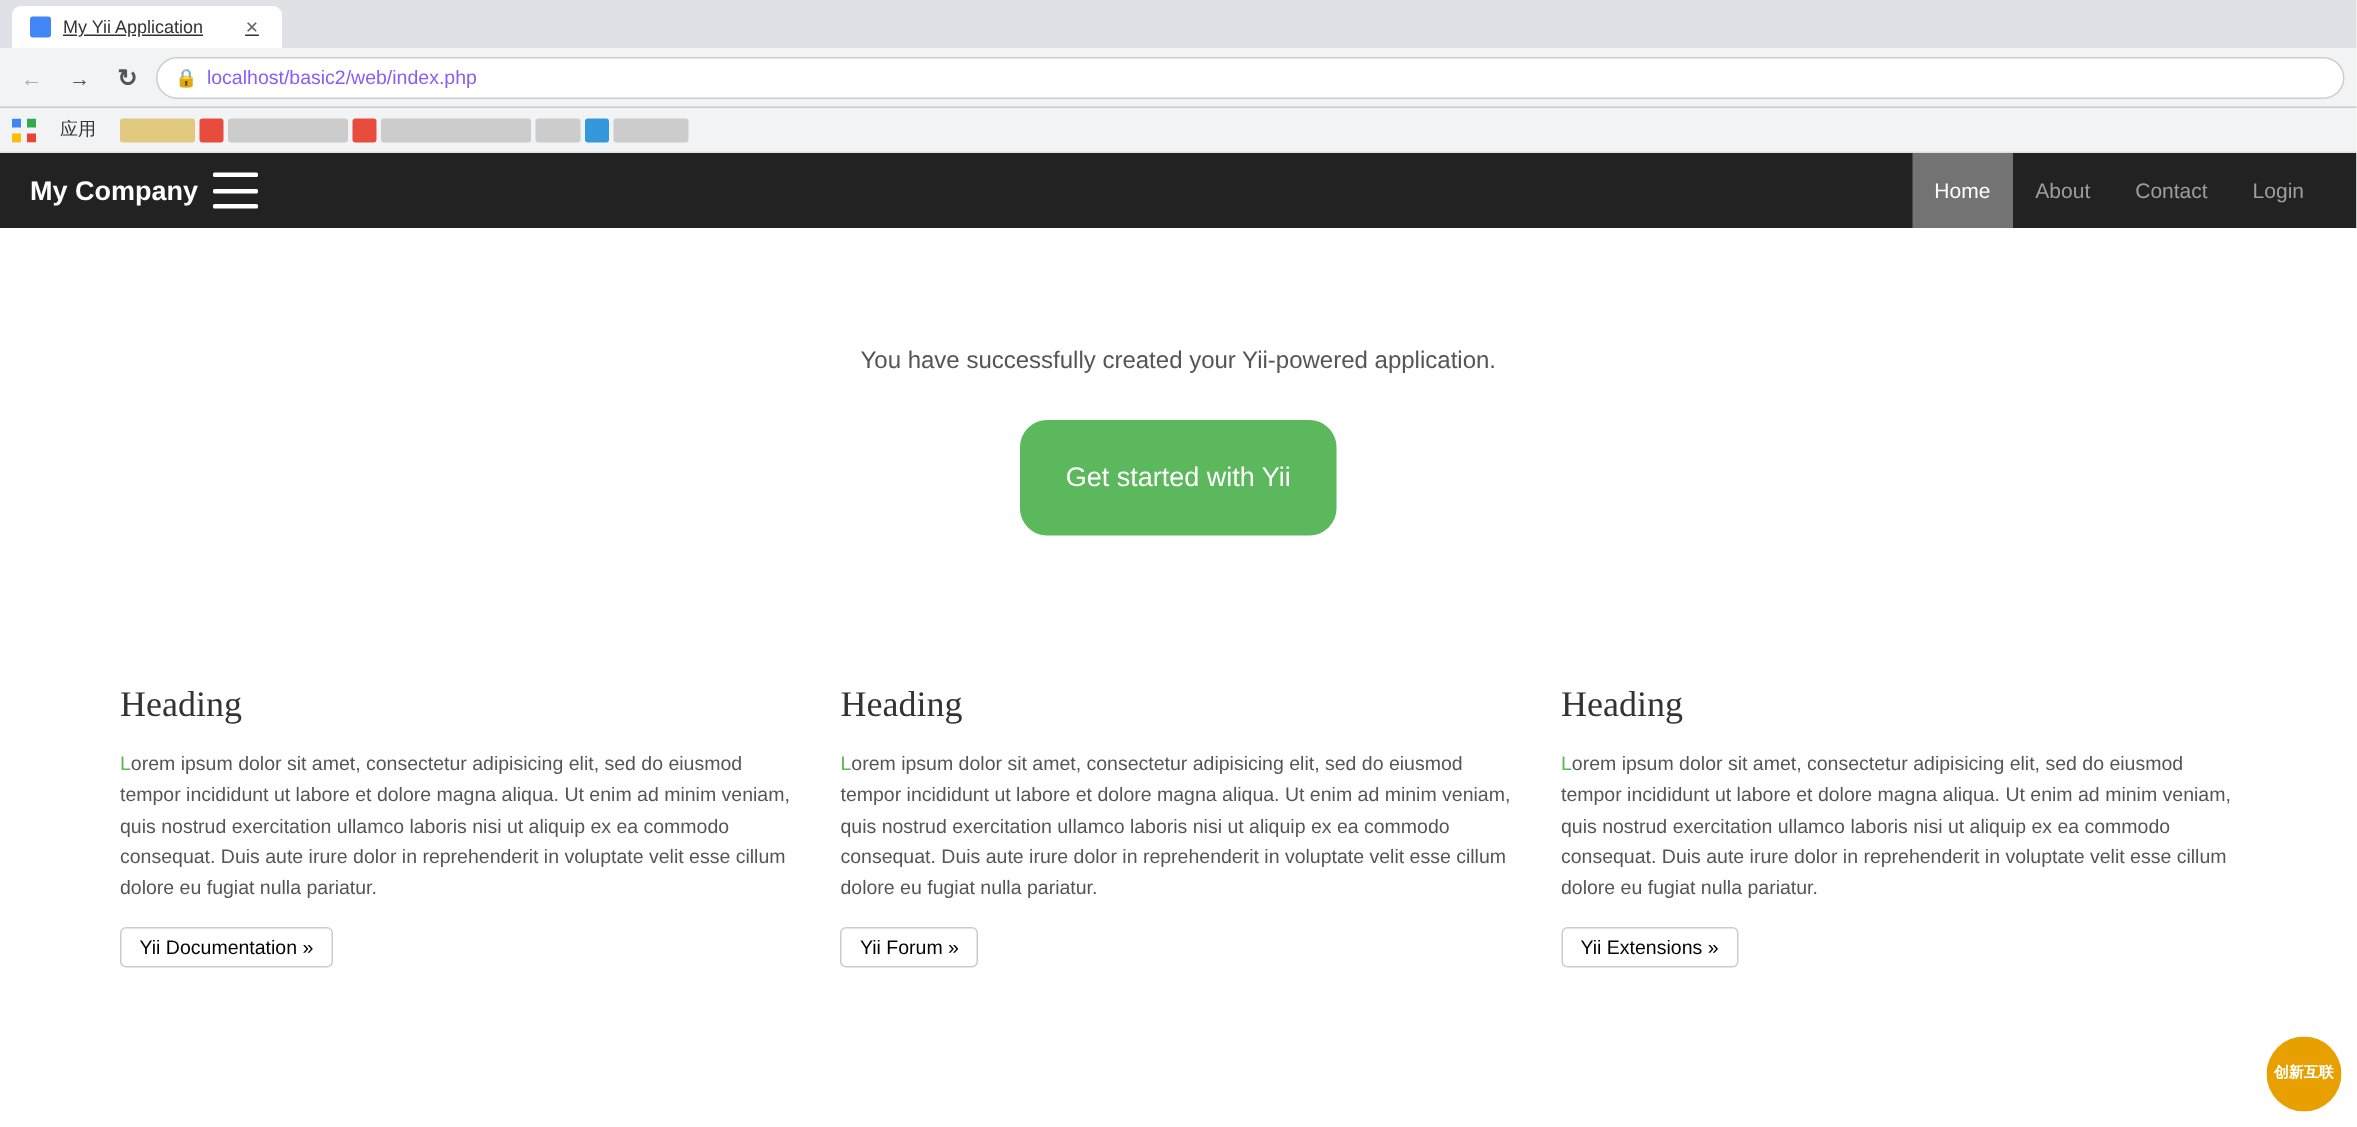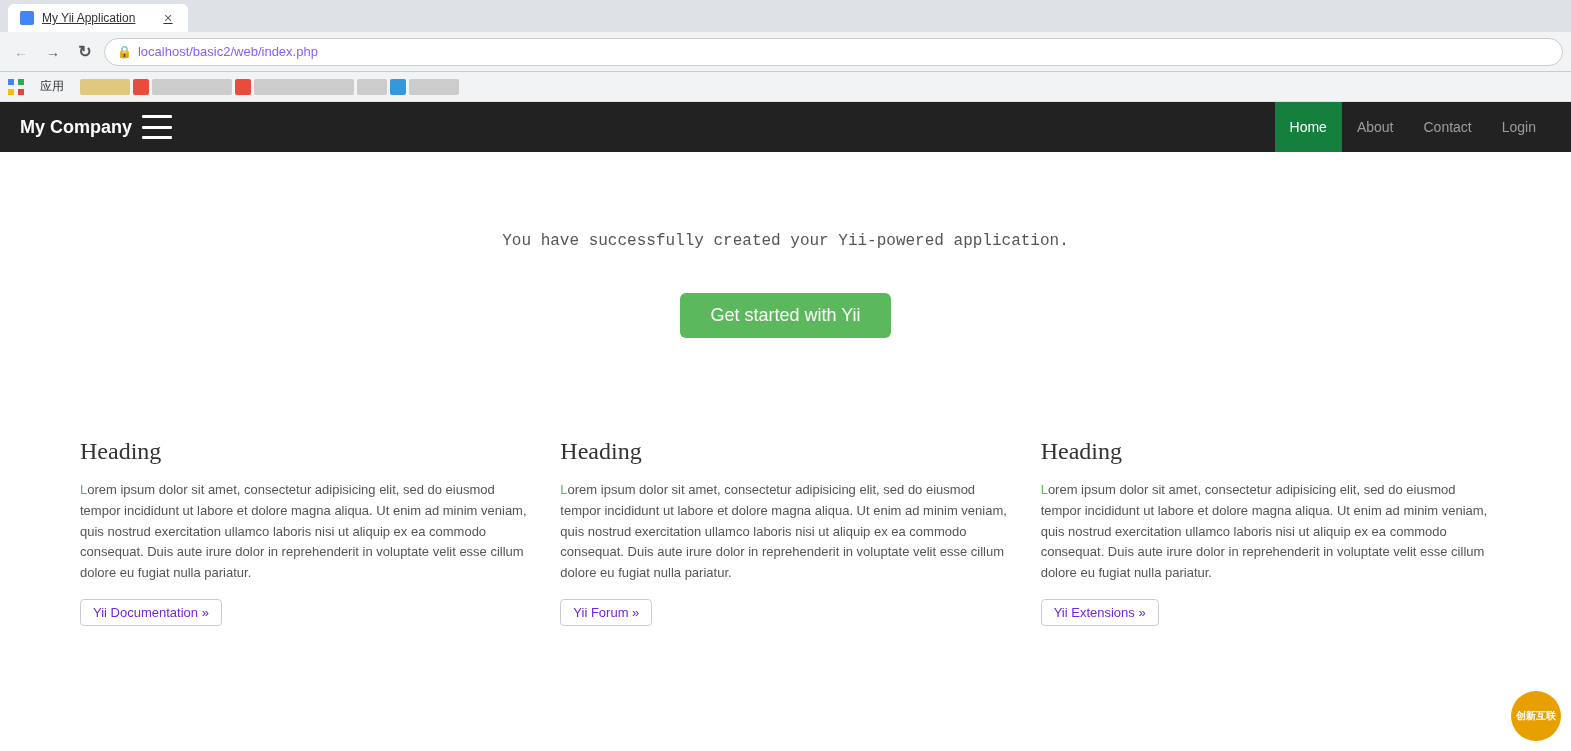--- a/index.html
+++ b/index.html
@@ -169,50 +169,49 @@
       display: flex;
       align-items: center;
       padding: 0 15px;
       color: #9d9d9d;
       font-size: 14px;
       cursor: pointer;
       text-decoration: none;
       border-top: none;
     }
     .nav-item.active {
-      background: #15803d;
+      background: #737373;
       color: #fff;
     }
 
     
     .hero {
       text-align: center;
       padding: 80px 20px 60px;
       background: #fff;
     }
     .hero h1 {
       font-size: 60px;
       font-weight: bold;
       color: #333;
       margin-bottom: 20px;
       font-family: Georgia, serif;
     }
     .hero p {
       font-size: 16px;
       color: #555;
-      margin-bottom: 43px;
-      font-family: Liberation Mono, monospace;
+      margin-bottom: 30px;
     }
     .btn-get-started {
       background: #5cb85c;
       color: #fff;
       border: none;
-      padding: 12px 30px;
+      padding: 28px 30px;
       font-size: 18px;
-      border-radius: 6px;
+      border-radius: 18px;
       cursor: pointer;
       font-weight: normal;
     }
 
     
     .three-col {
       display: flex;
       gap: 30px;
       padding: 40px 80px 60px;
       background: #fff;
@@ -232,21 +231,21 @@
       color: #555;
       line-height: 1.6;
       margin-bottom: 15px;
     }
     .btn-outline {
       display: inline-block;
       padding: 5px 12px;
       border: 1px solid #ccc;
       border-radius: 4px;
       font-size: 13px;
-      color: #6d28d9;
+      color: #000000;
       cursor: pointer;
       background: #fff;
       text-decoration: none;
     }
 
     
     .watermark {
       position: fixed;
       bottom: 10px;
       right: 10px;

